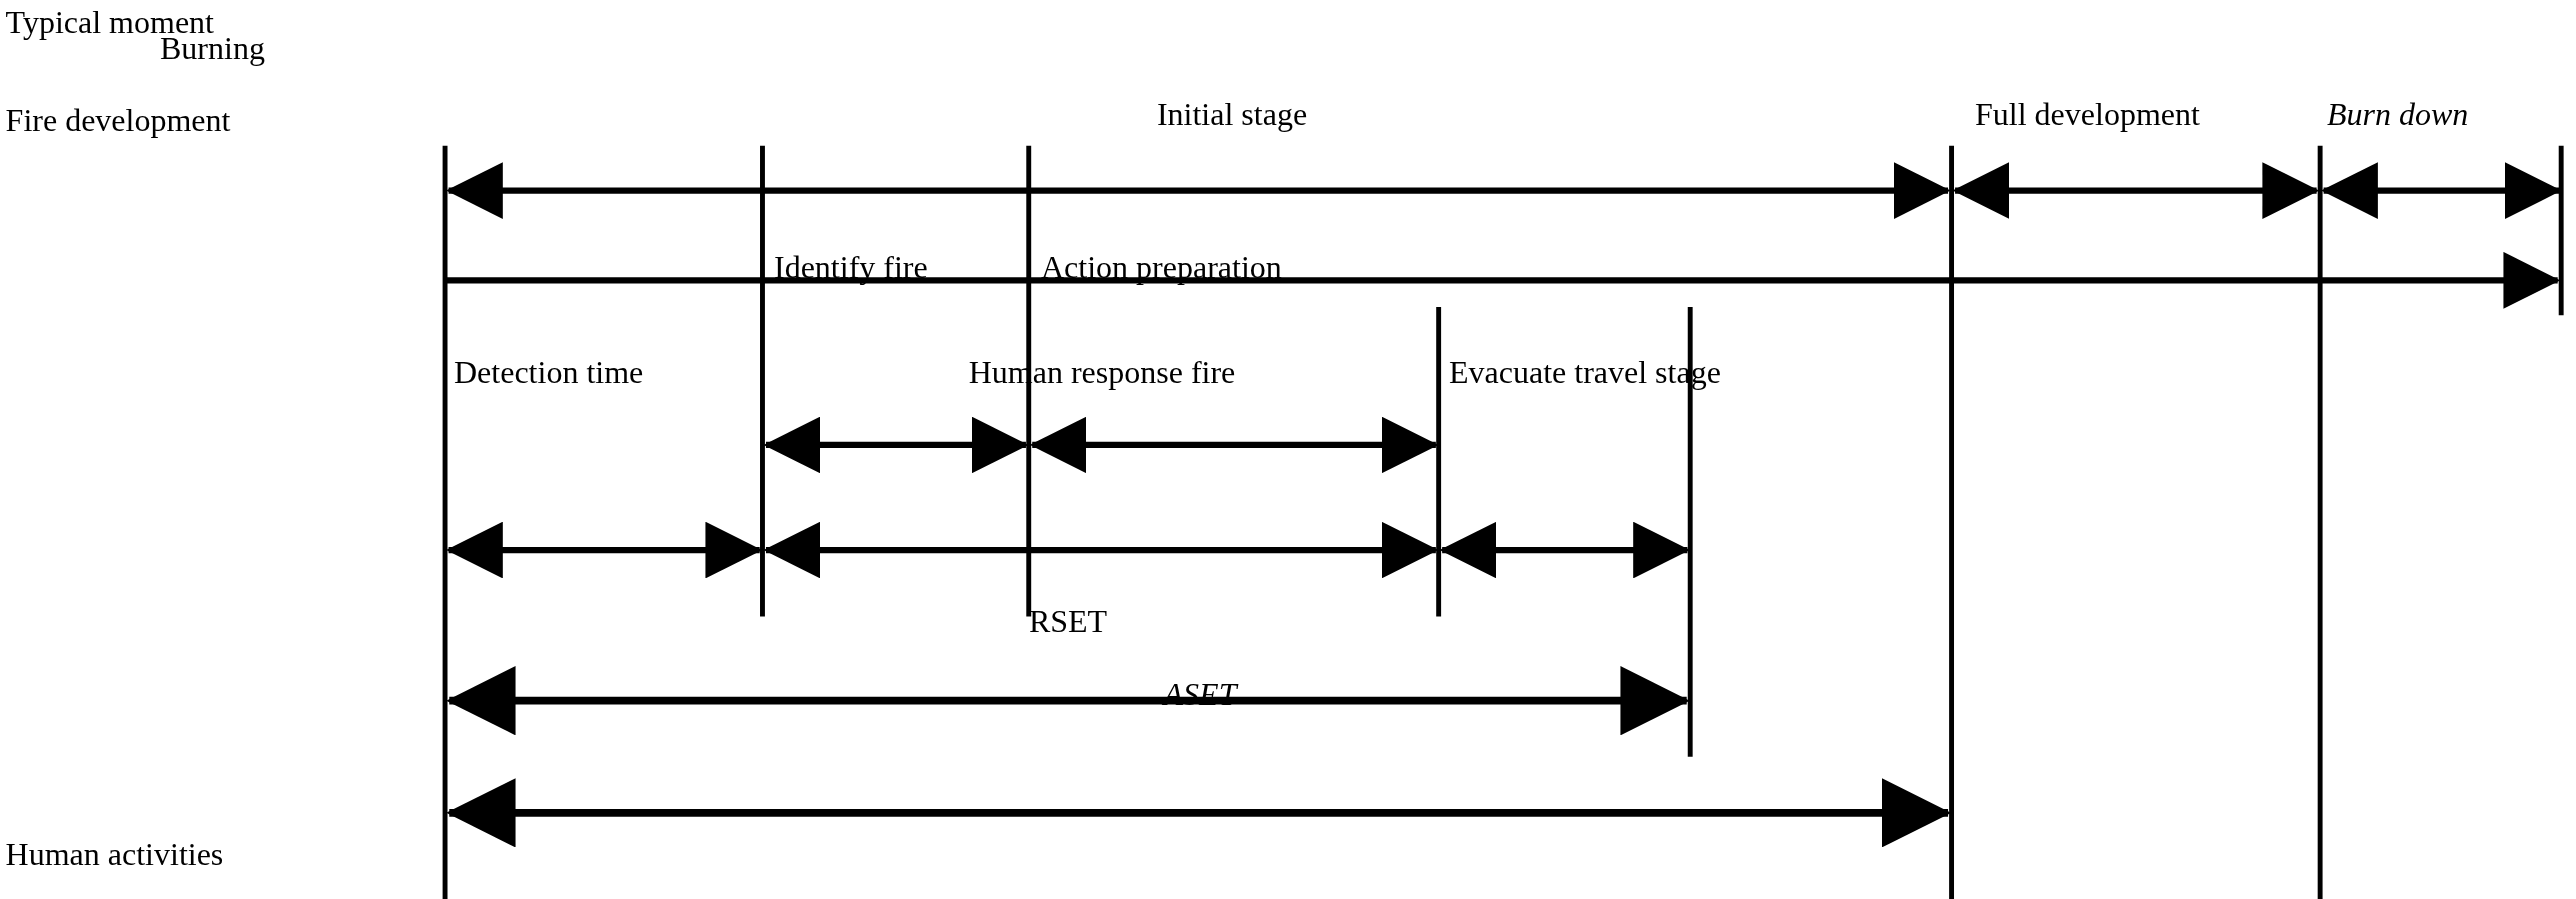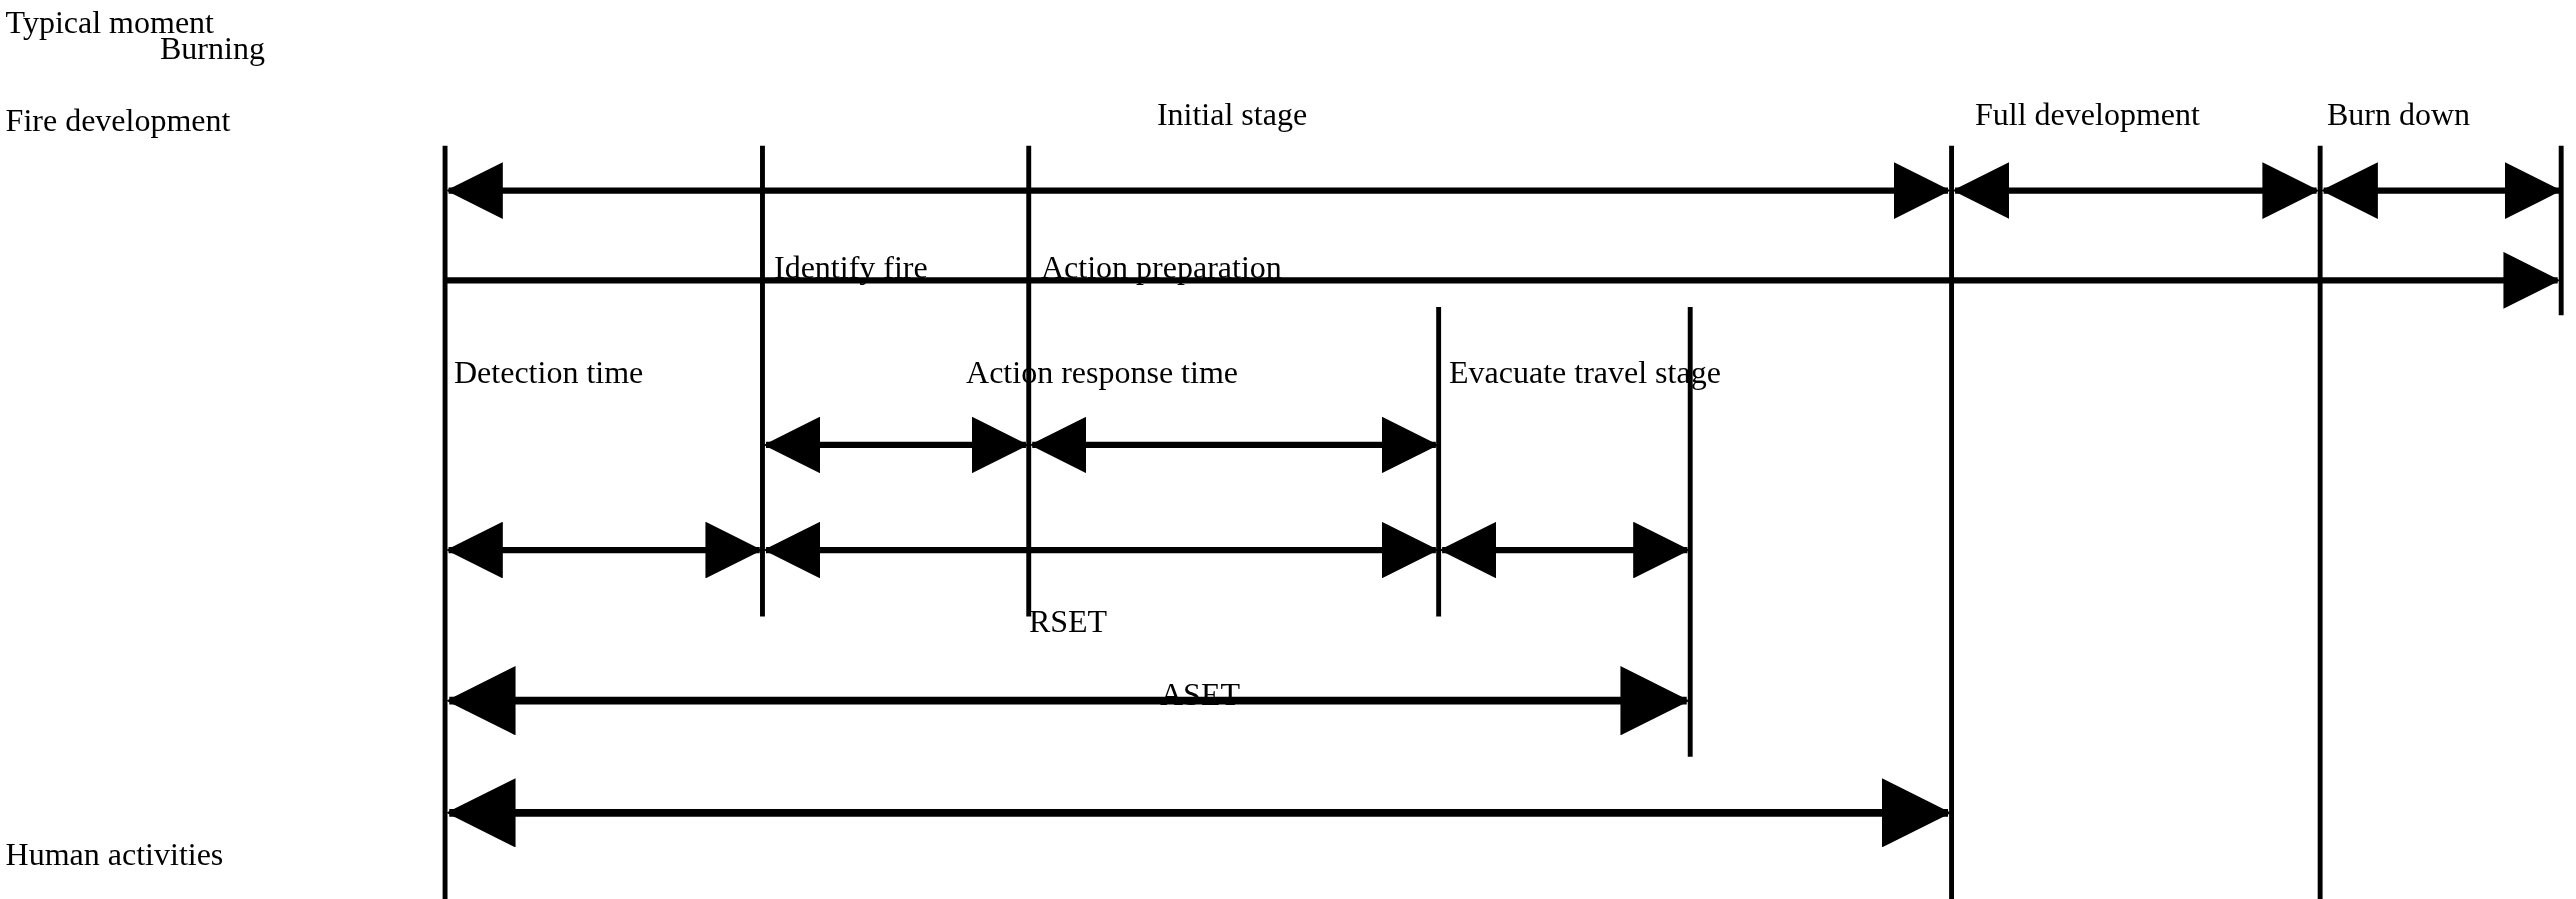--- a/index.html
+++ b/index.html
@@ -69,30 +69,30 @@
   <div class="lbl" style="left:5.6px;top:104px;">Fire development</div>
 
   <div class="lbl" style="left:5.6px;top:838px;">Human activities</div>
 
   <div class="lbl" style="left:160px;top:32px;">Burning</div>
 
   <div class="lbl center" style="left: 1200px; top: 98px; margin-left: 32px;">Initial stage</div>
 
   <div class="lbl" style="left: 1957px; top: 98px; margin-left: 18px;">Full development</div>
 
-  <div class="lbl" style="left: 2327px; top: 98px;">Burn down</div>
+  <div class="lbl" style="left: 2327px; top: 98px; font-style: italic;">Burn down</div>
 
   <div class="lbl" style="left: 774px; top: 251px;">Identify fire</div>
 
   <div class="lbl" style="left: 1041px; top: 251px; text-align: center;">Action preparation</div>
 
   <div class="lbl" style="left: 454px; top: 356px;">Detection time</div>
 
-  <div class="lbl center" style="left: 1102px; top: 356px;">Action response time</div>
+  <div class="lbl center" style="left: 1102px; top: 356px;">Human response fire</div>
 
   <div class="lbl" style="left: 1449px; top: 356px;">Evacuate travel stage</div>
 
   <div class="lbl center" style="left: 1068px; top: 569px; margin-top: 36px;">RSET</div>
 
-  <div class="lbl center" style="left: 1200px; top: 678px;">ASET</div>
+  <div class="lbl center" style="left: 1200px; top: 678px; font-style: italic;">ASET</div>
 
 </div>
 
 
 </body></html>

